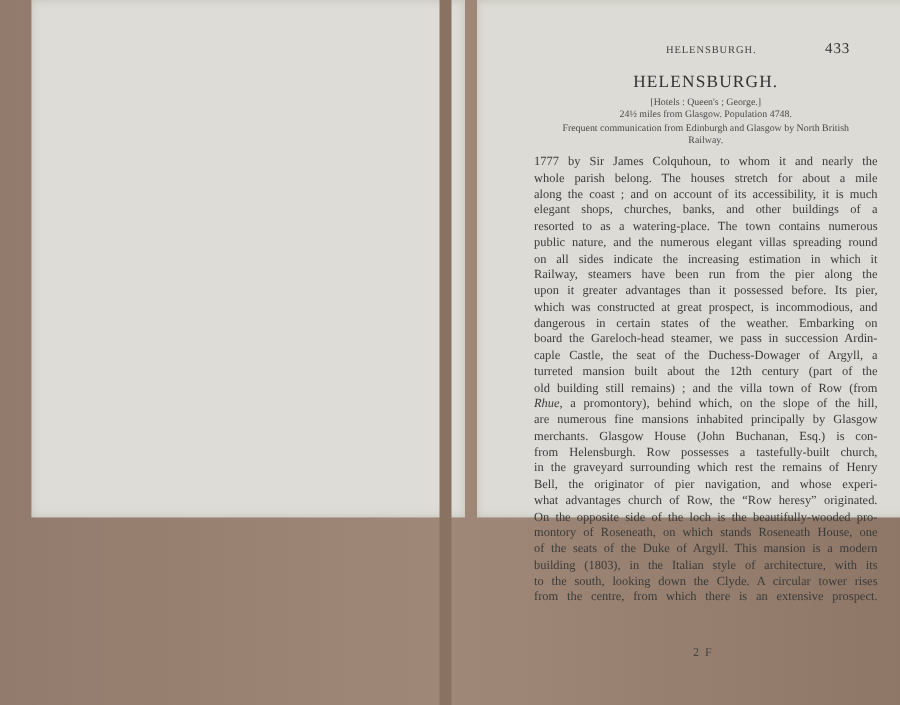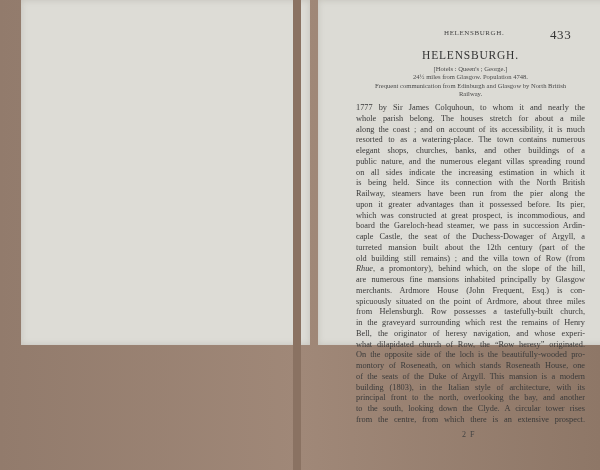--- a/index.html
+++ b/index.html
@@ -23,21 +23,21 @@
     .page.right { left: 301px; width: 293px; background: #dcdbd5; }
     .gutter {
       position: absolute; left: 293px; top: 0; width: 8px; height: 470px;
       background: #8a7262;
     }
     .running-head {
       position: absolute; top: 29px; left: 0; width: 293px;
       font-size: 7px; letter-spacing: 0.6px; color: #444;
     }
     .running-head .rh-title { position: absolute; left: 126px; }
-    .running-head .pageno { position: absolute; left: 232px; top: -2px; font-size: 13px; color: #333; }
+    .running-head .pageno { position: absolute; left: 232px; top: -2px; font-size: 10px; color: #333; }
     .content {
       position: absolute; left: 38px; top: 49px; width: 229px;
       color: #3b3b3b;
     }
     .section-title {
       text-align: center; font-size: 11.5px; letter-spacing: 0.8px; color: #333;
       margin: 0 0 4px 0;
     }
     .meta {
       text-align: center; font-size: 6.6px; line-height: 8.3px; color: #4a4a4a;
@@ -71,45 +71,43 @@
       <div class="section-title">HELENSBURGH.</div>
       <p class="meta">[Hotels : Queen's ; George.]</p>
       <p class="meta">24½ miles from Glasgow.   Population 4748.</p>
       <p class="meta">Frequent communication from Edinburgh and Glasgow by North British</p>
       <p class="meta">Railway.</p>
 
       <div class="body-text">
         <span class="line">1777 by Sir James Colquhoun, to whom it and nearly the</span>
         <span class="line">whole parish belong.  The houses stretch for about a mile</span>
         <span class="line">along the coast ; and on account of its accessibility, it is much</span>
+        <span class="line">elegant shops, churches, banks, and other buildings of a</span>
         <span class="line">resorted to as a watering-place.   The town contains numerous</span>
-        <span class="line">elegant shops, churches, banks, and other buildings of a</span>
         <span class="line">public nature, and the numerous elegant villas spreading round</span>
         <span class="line">on all sides indicate the increasing estimation in which it</span>
-        <span class="line">is being held.  Since its connection with the North British</span>
         <span class="line">Railway, steamers have been run from the pier along the</span>
         <span class="line">upon it greater advantages than it possessed before.  Its pier,</span>
         <span class="line">which was constructed at great prospect, is incommodious, and</span>
+        <span class="line">dangerous in certain states of the weather.  Embarking on</span>
         <span class="line">board the Gareloch-head steamer, we pass in succession Ardin-</span>
         <span class="line">caple Castle, the seat of the Duchess-Dowager of Argyll, a</span>
         <span class="line">turreted mansion built about the 12th century (part of the</span>
         <span class="line">old building still remains) ; and the villa town of Row (from</span>
         <span class="line"><em>Rhue</em>, a promontory), behind which, on the slope of the hill,</span>
         <span class="line">are numerous fine mansions inhabited principally by Glasgow</span>
-        <span class="line">merchants.   Ardmore House (John Frequent, Esq.) is con-</span>
-        <span class="line">spicuously situated on the point of Ardmore, about three miles</span>
+        <span class="line">merchants.   Glasgow House (John Buchanan, Esq.) is con-</span>
         <span class="line">from Helensburgh.   Row possesses a tastefully-built church,</span>
         <span class="line">in the graveyard surrounding which rest the remains of Henry</span>
-        <span class="line">Bell, the originator of heresy navigation, and whose experi-</span>
-        <span class="line">what dilapidated church of Row, the “Row heresy” originated.</span>
+        <span class="line">Bell, the originator of pier navigation, and whose experi-</span>
+        <span class="line">what advantages church of Row, the “Row heresy” originated.</span>
         <span class="line">On the opposite side of the loch is the beautifully-wooded pro-</span>
         <span class="line">montory of Roseneath, on which stands Roseneath House, one</span>
         <span class="line">of the seats of the Duke of Argyll.   This mansion is a modern</span>
         <span class="line">building (1803), in the Italian style of architecture, with its</span>
-        <span class="line">principal front to the north, overlooking the bay, and another</span>
         <span class="line">to the south, looking down the Clyde.   A circular tower rises</span>
         <span class="line">from the centre, from which there is an extensive prospect.</span>
 
       </div>
     </div>
 
     <div class="signature">2 F</div>
   </div>
 </div>
 

